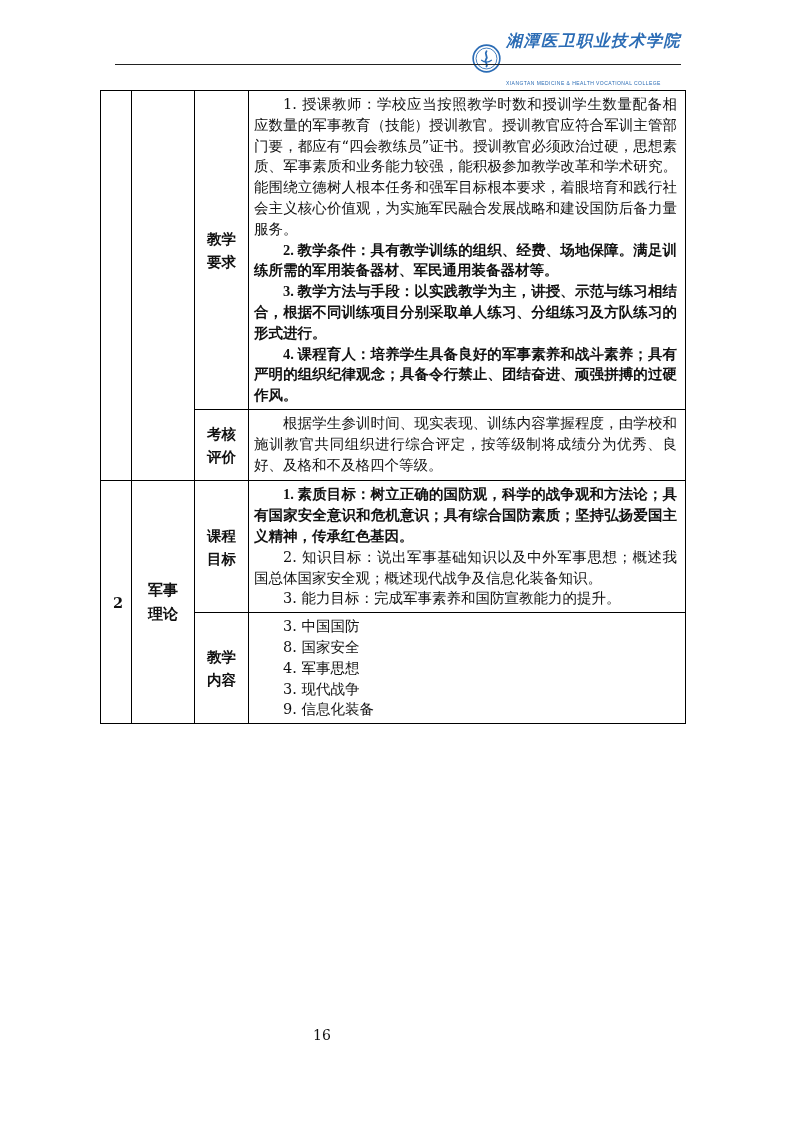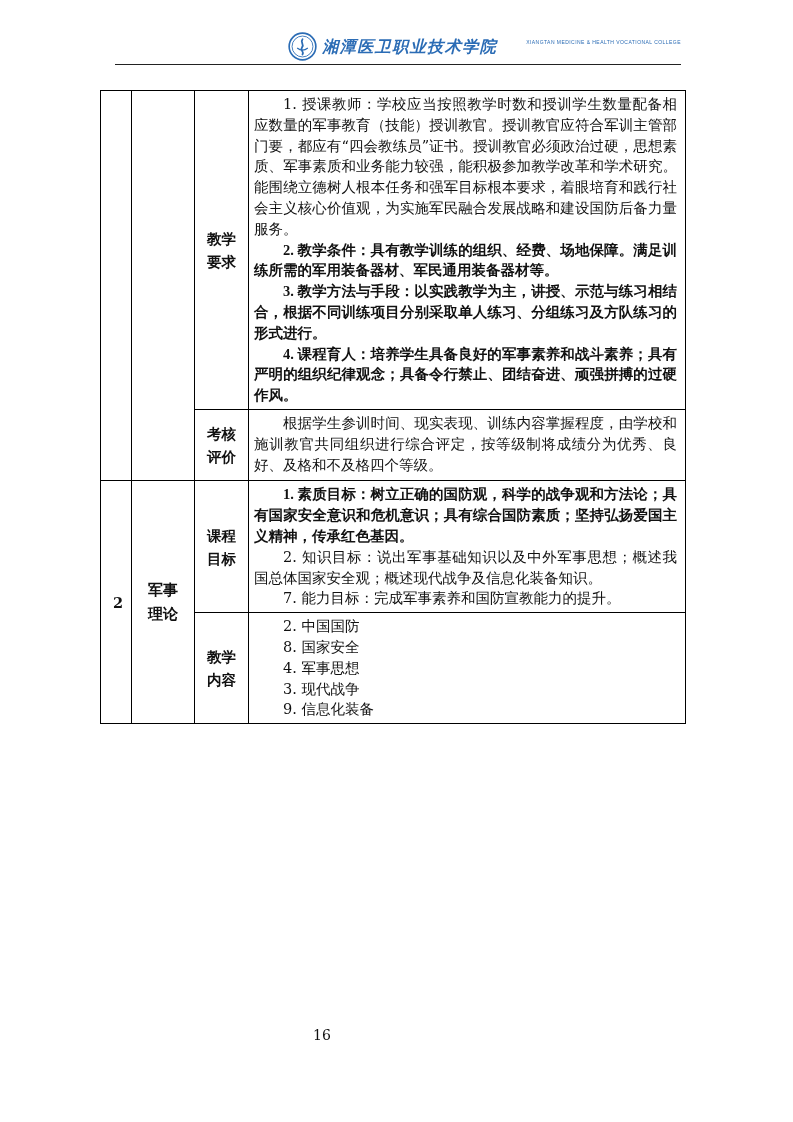--- a/index.html
+++ b/index.html
@@ -18,21 +18,21 @@
   .header-rule {
     position: absolute; left: 115px; top: 64px;
     width: 566px; height: 1px; background: #222;
   }
   .logo {
     position: absolute; top: 32px; right: 112px;
     display: flex; align-items: center; gap: 5px;
     color: var(--logo-color);
   }
   .logo-emblem { display: block; }
-  .logo-text { display: flex; flex-direction: row; gap: 29px; }
+  .logo-text { display: flex; flex-direction: column; gap: 29px; }
   .logo-zh {
     font-size: 16px; font-weight: bold; font-style: italic;
     letter-spacing: 1.5px; line-height: 1.1; white-space: nowrap;
   }
   .logo-en {
     font-size: 5px; letter-spacing: 0.45px; margin-top: 2px;
     line-height: 1; white-space: nowrap;
     font-family: "Liberation Sans", sans-serif;
   }
 
@@ -118,28 +118,28 @@
       </tr>
       <tr>
         <td class="cell-num" rowspan="2">2</td>
         <td class="cell-course" rowspan="2">军事
 理论</td>
         <td class="cell-label" style="height:131px">课程
 目标</td>
         <td class="cell-content">
             <p class="para bold">1. 素质目标：树立正确的国防观，科学的战争观和方法论；具有国家安全意识和危机意识；具有综合国防素质；坚持弘扬爱国主义精神，传承红色基因。</p>
             <p class="para">2. 知识目标：说出军事基础知识以及中外军事思想；概述我国总体国家安全观；概述现代战争及信息化装备知识。</p>
-            <p class="para">7. 能力目标：完成军事素养和国防宣教能力的提升。</p>
+            <p class="para">3. 能力目标：完成军事素养和国防宣教能力的提升。</p>
           </td>
       </tr>
       <tr>
         <td class="cell-label" style="height:94px">教学
 内容</td>
         <td class="cell-content">
-            <p class="para">2. 中国国防</p>
+            <p class="para">3. 中国国防</p>
             <p class="para">8. 国家安全</p>
             <p class="para">4. 军事思想</p>
             <p class="para">3. 现代战争</p>
             <p class="para">9. 信息化装备</p>
           </td>
       </tr>
     </tbody>
   </table>
 
   <div class="page-number">16</div>

